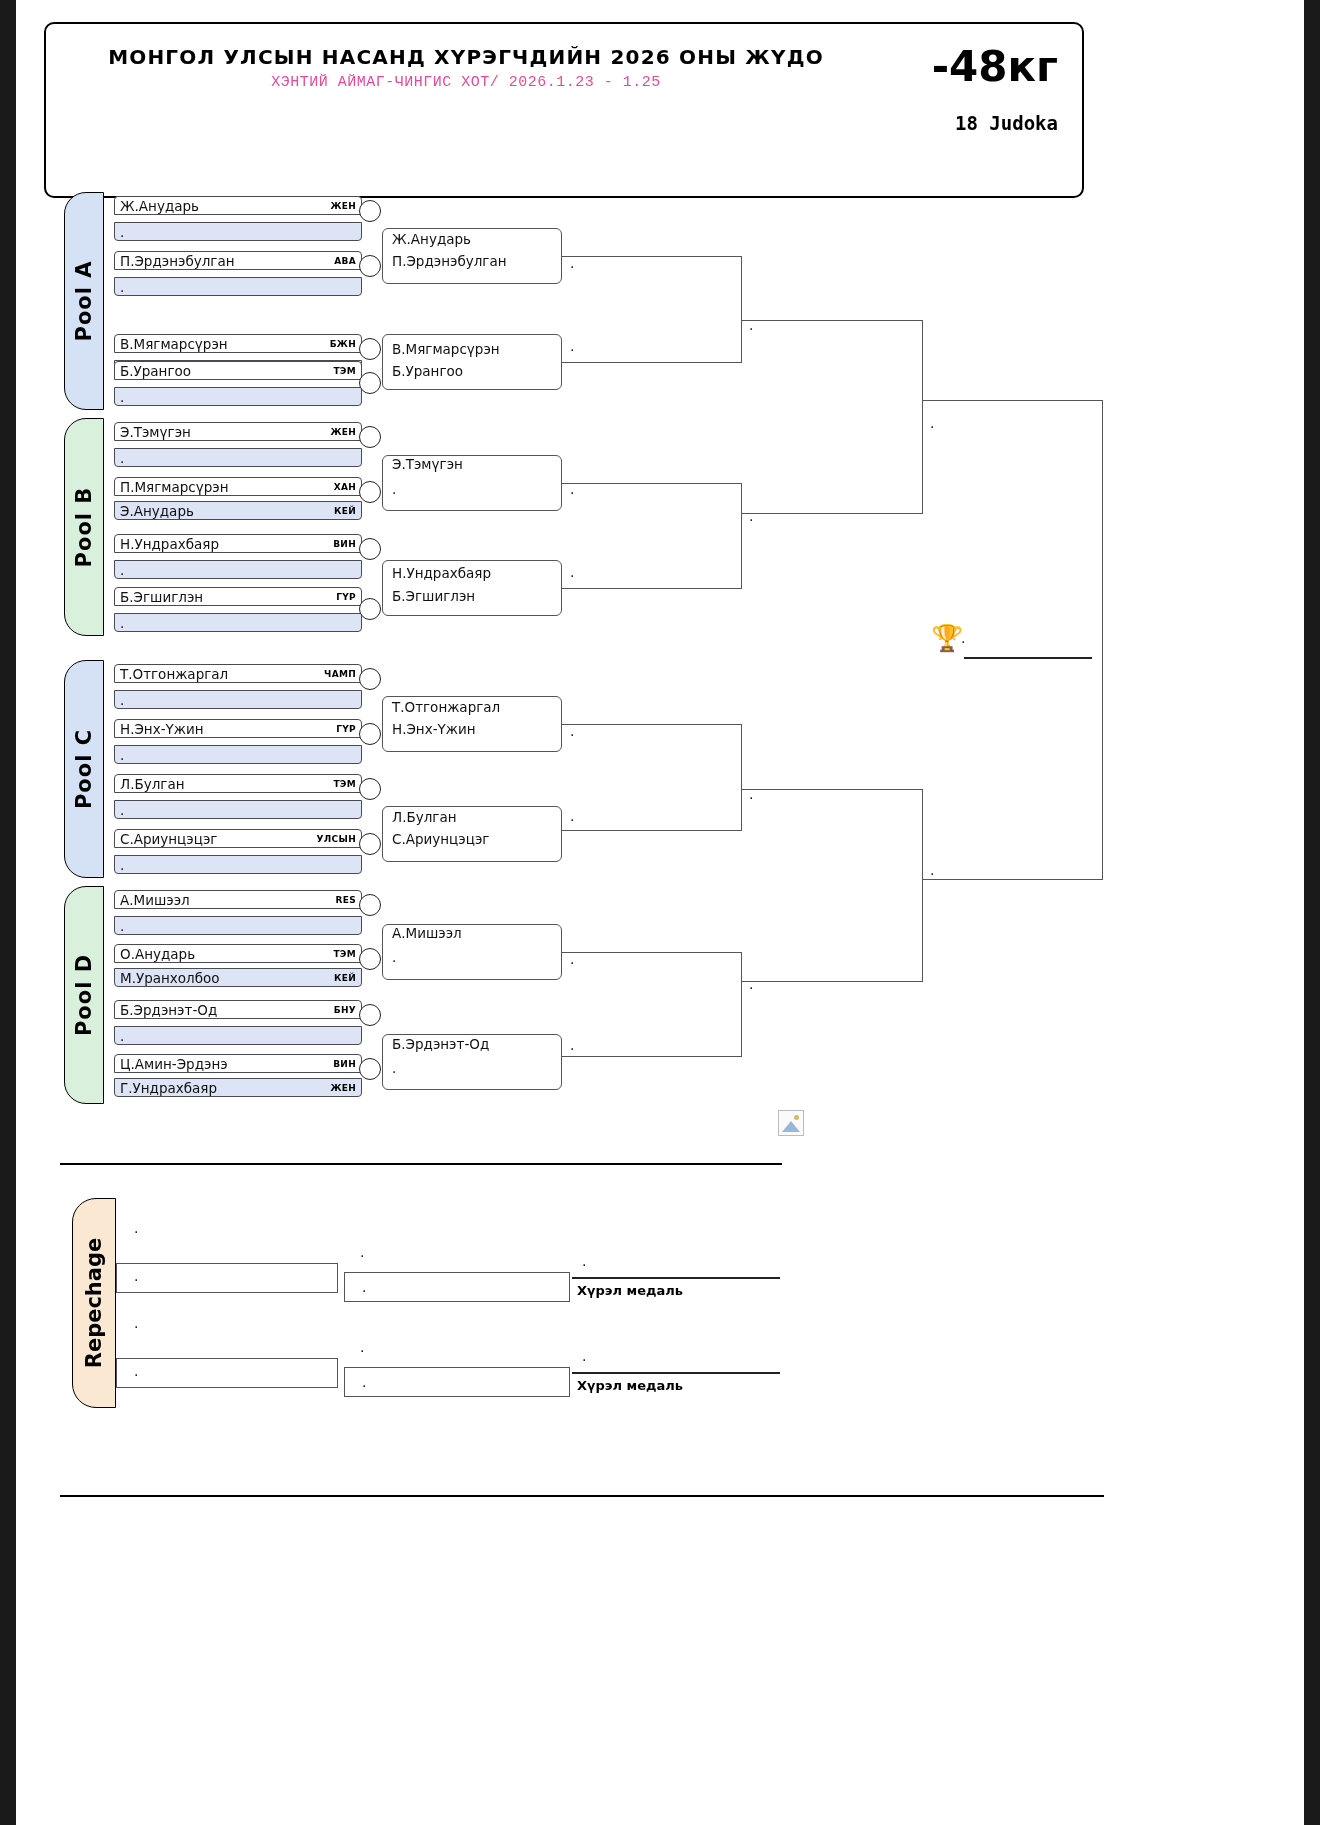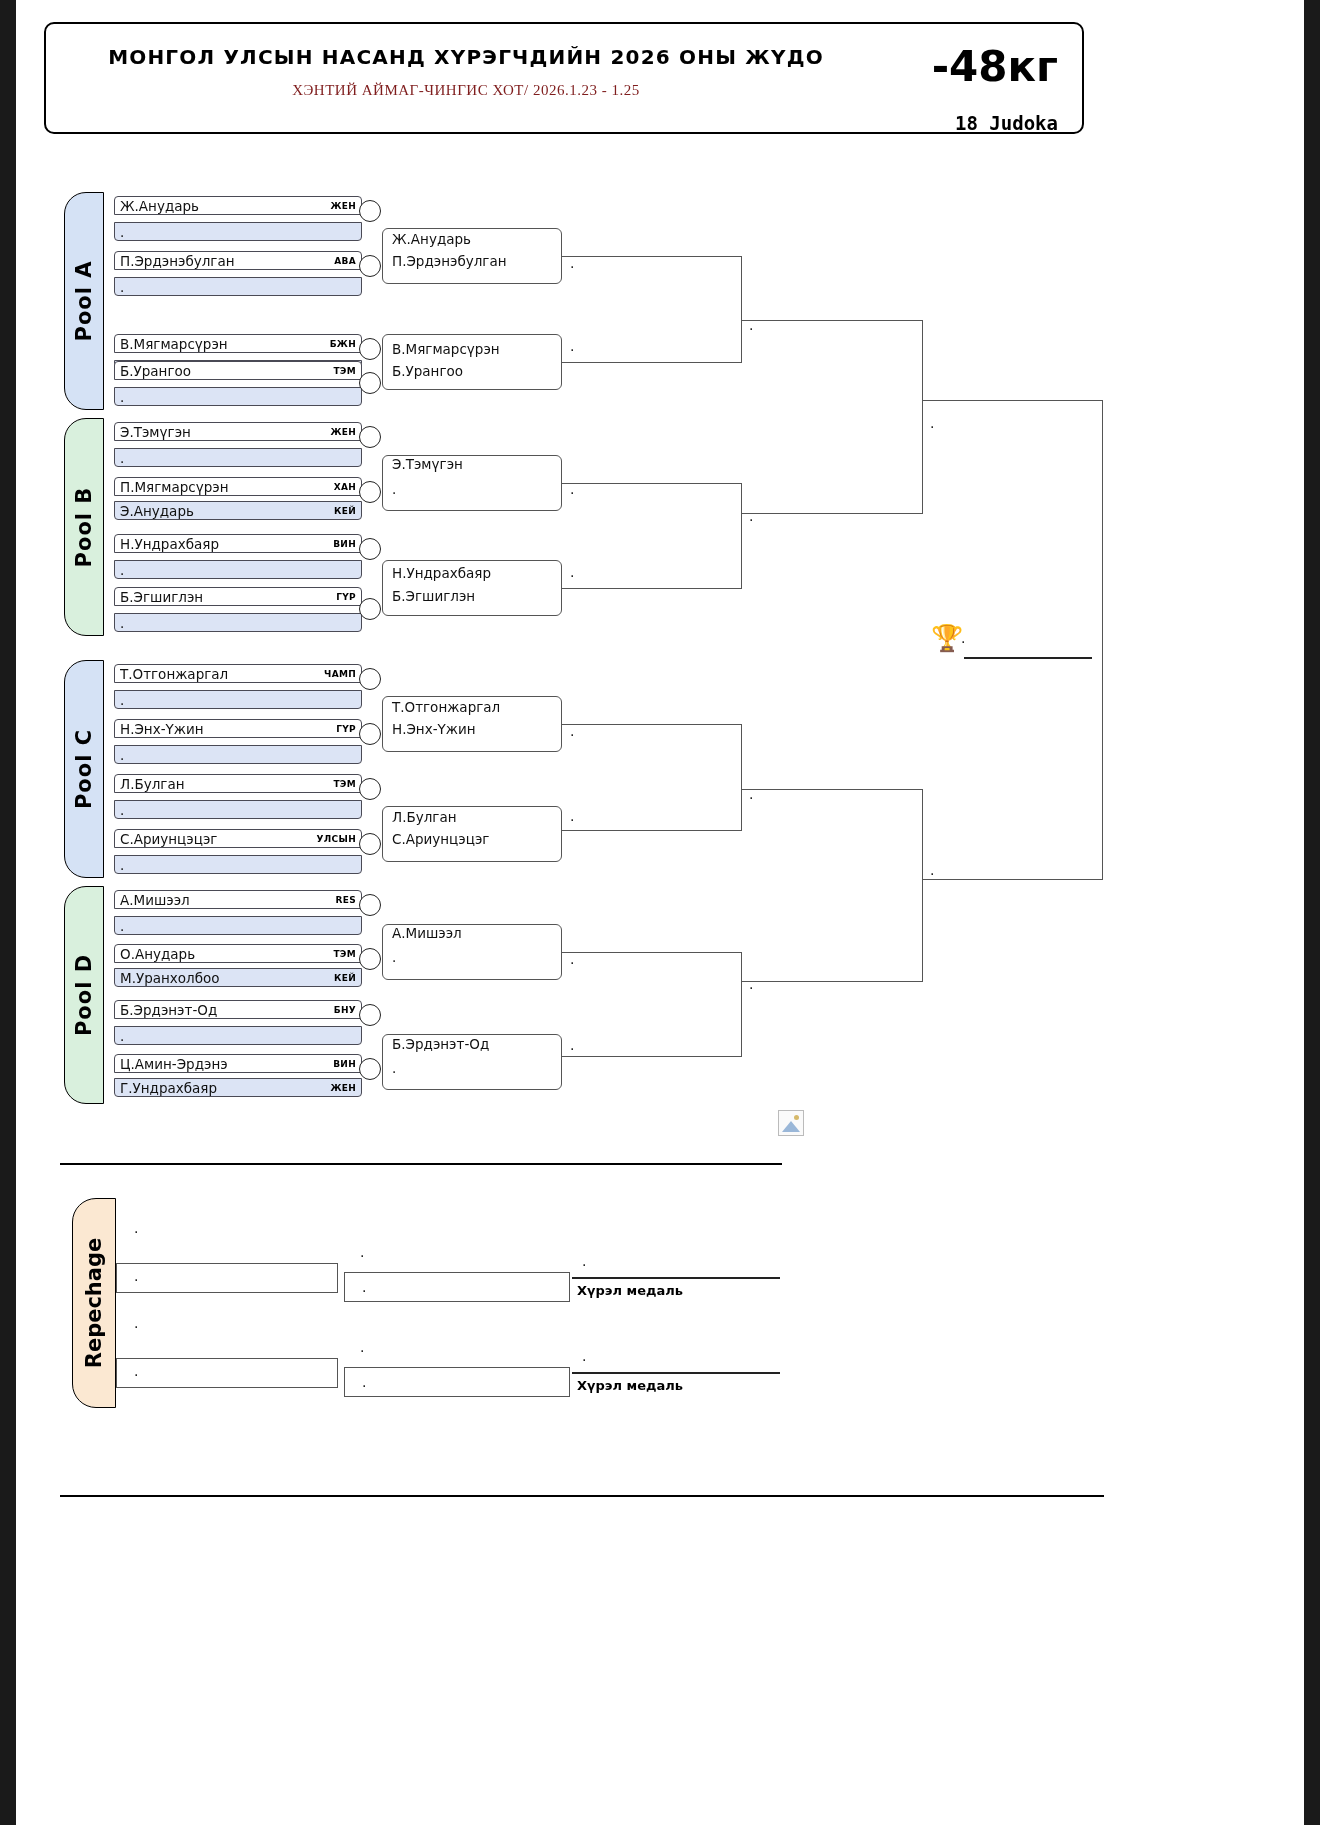--- a/index.html
+++ b/index.html
@@ -11,33 +11,33 @@
     position:relative;
   }
   .page {
     position:absolute;
     left:16px; top:0; width:1288px; height:1825px;
     background:#ffffff;
   }
 
   
   .header-box {
-    position:absolute; left:28px; top:22px; width:1040px; height:112px;
+    position:absolute; left:28px; top:22px; width:1040px; height:176px;
     border:2px solid #000; border-radius:10px; background:#fff;
   }
   .title-wrap { position:absolute; left:40px; top:16px; width:760px; text-align:center; }
   .title-line {
     font-family:"DejaVu Sans", sans-serif;
     font-weight:bold; font-size:20px; letter-spacing:1.2px;
     color:#000; line-height:34px; white-space:nowrap;
   }
   .subtitle {
-    font-family:Liberation Serif, serif;
-    font-size:15px; color:#7f1d1d; letter-spacing:0.5px;
-    margin-top:8px; white-space:nowrap;
+    font-family:Liberation Mono, monospace;
+    font-size:15px; color:#ec4899; letter-spacing:0.5px;
+    white-space:nowrap;
   }
   .weight {
     position:absolute; right:24px; top:18px;
     font-family:"DejaVu Sans", sans-serif;
     font-weight:bold; font-size:42px; color:#000; letter-spacing:0px;
   }
   .judoka-count {
     position:absolute; right:24px; top:88px;
     font-family:"DejaVu Sans Mono", monospace;
     font-weight:bold; font-size:19px; color:#000;

